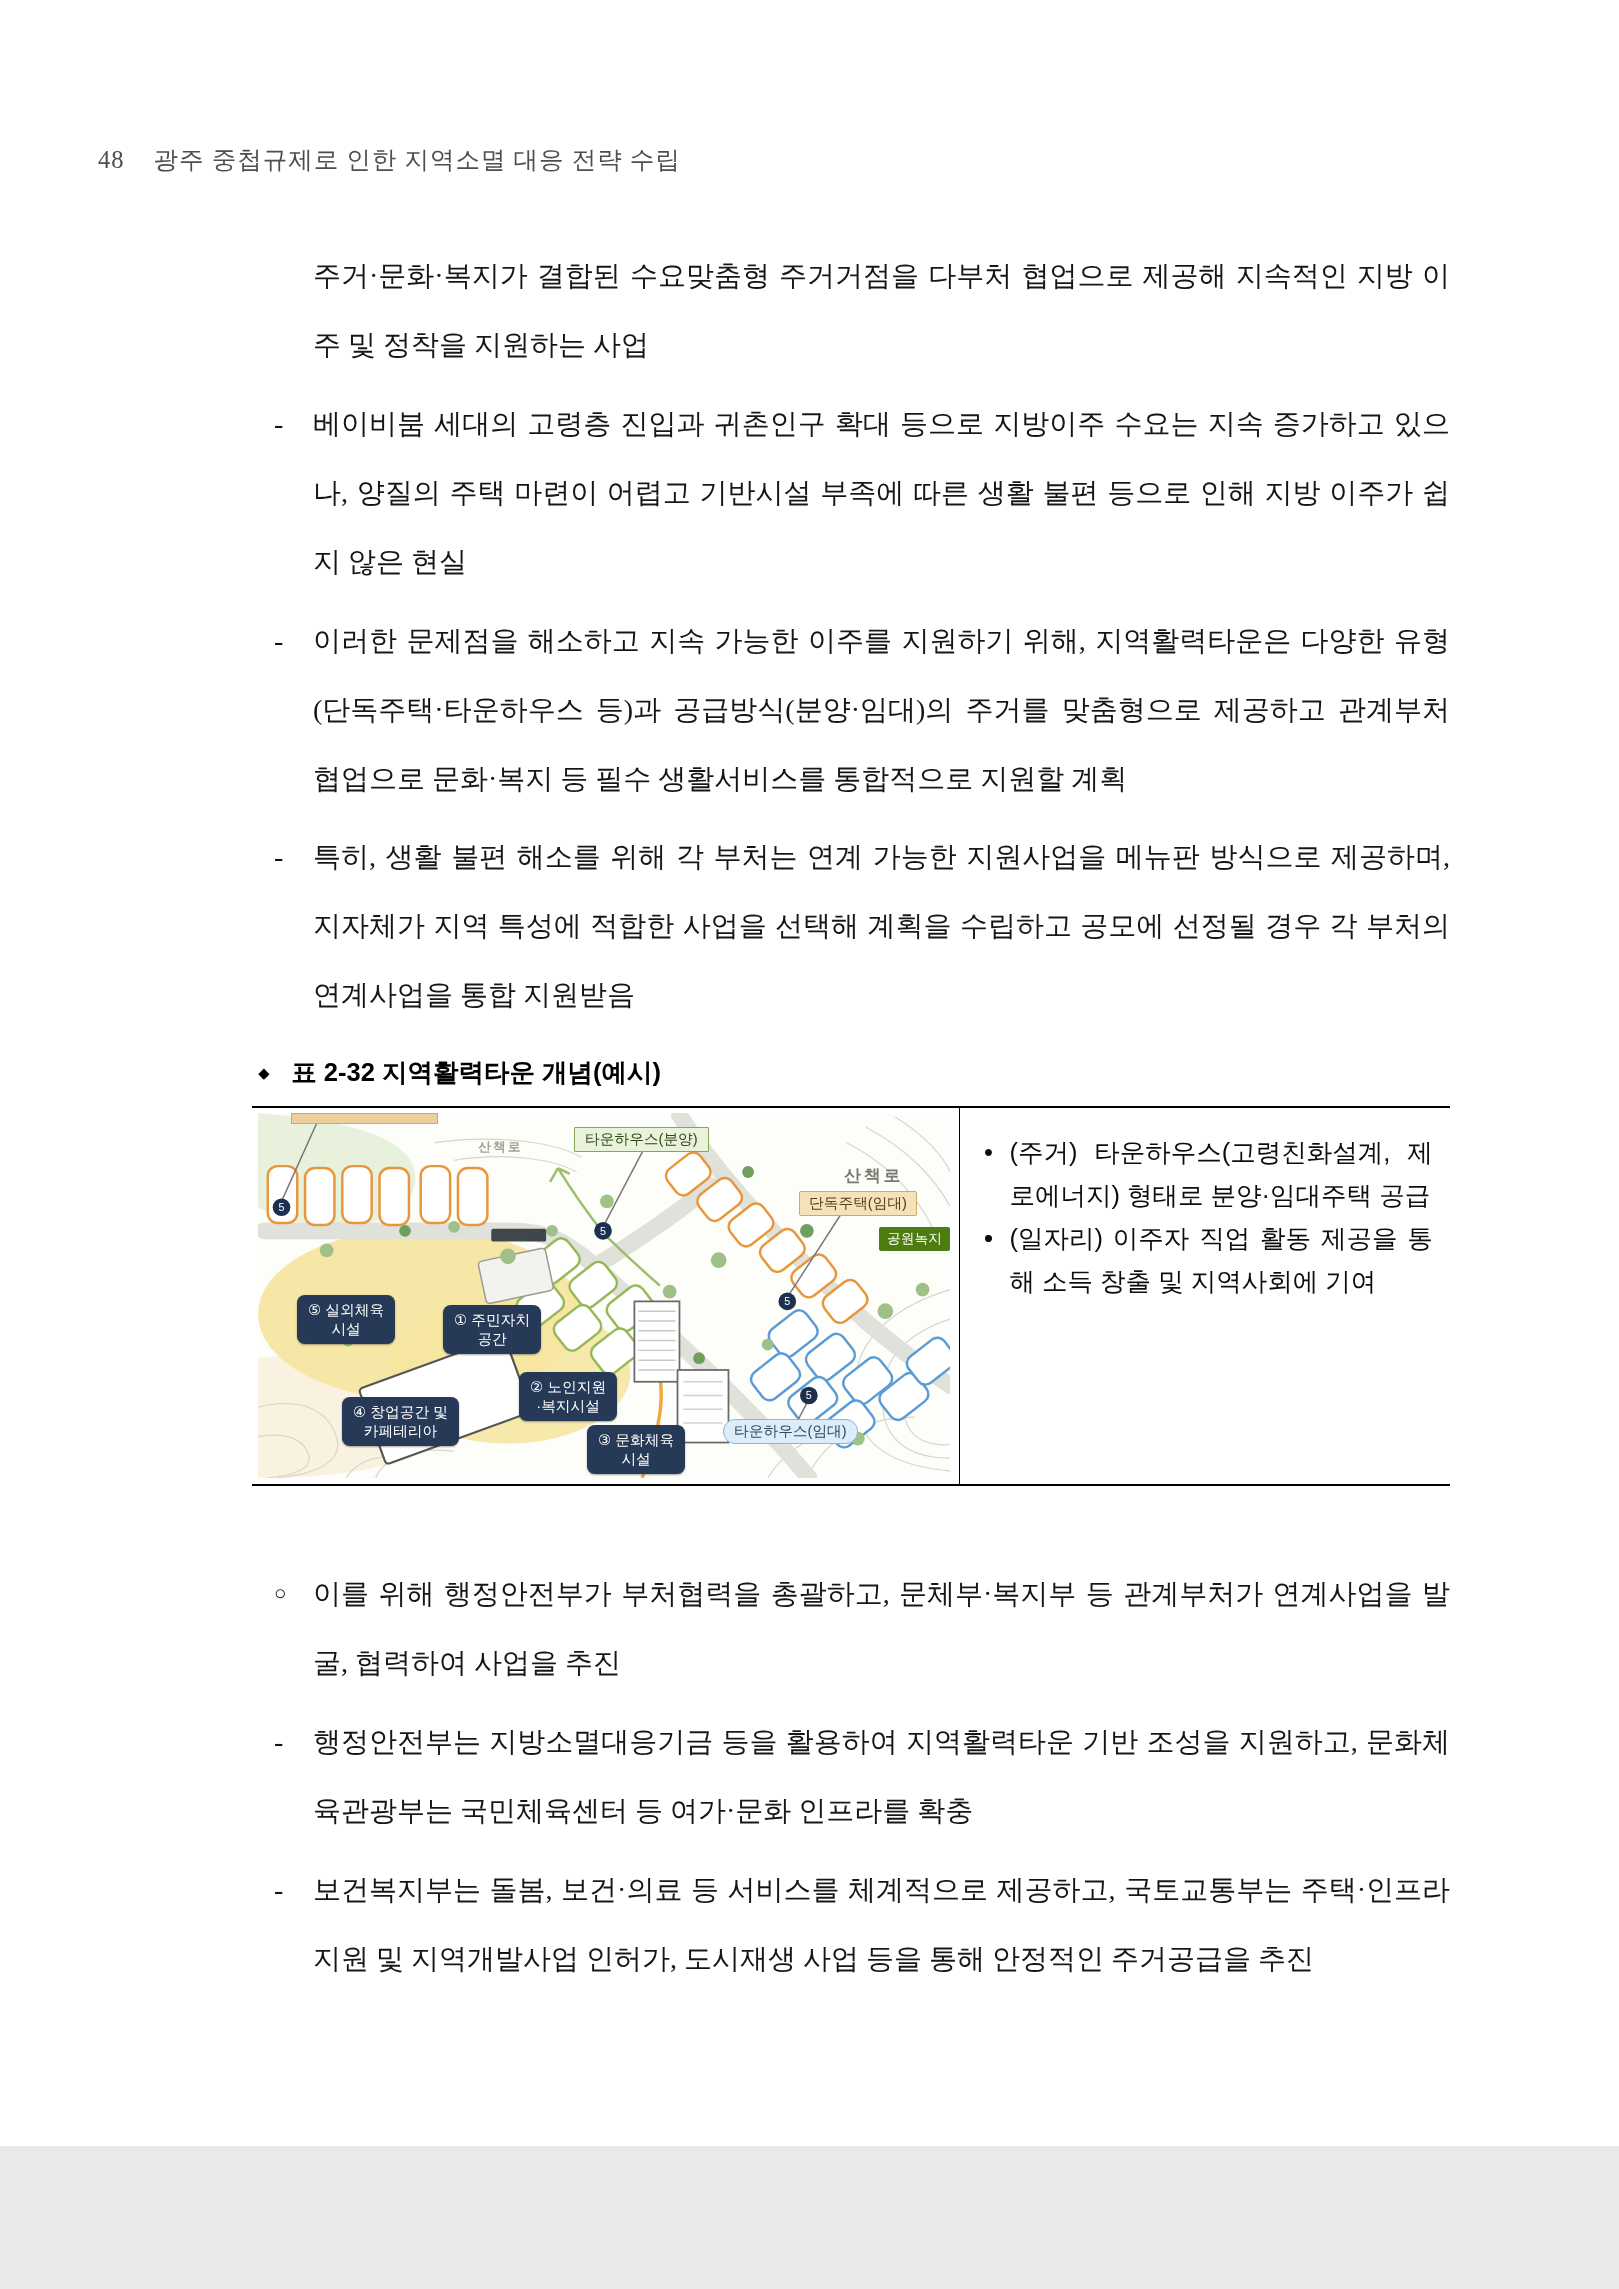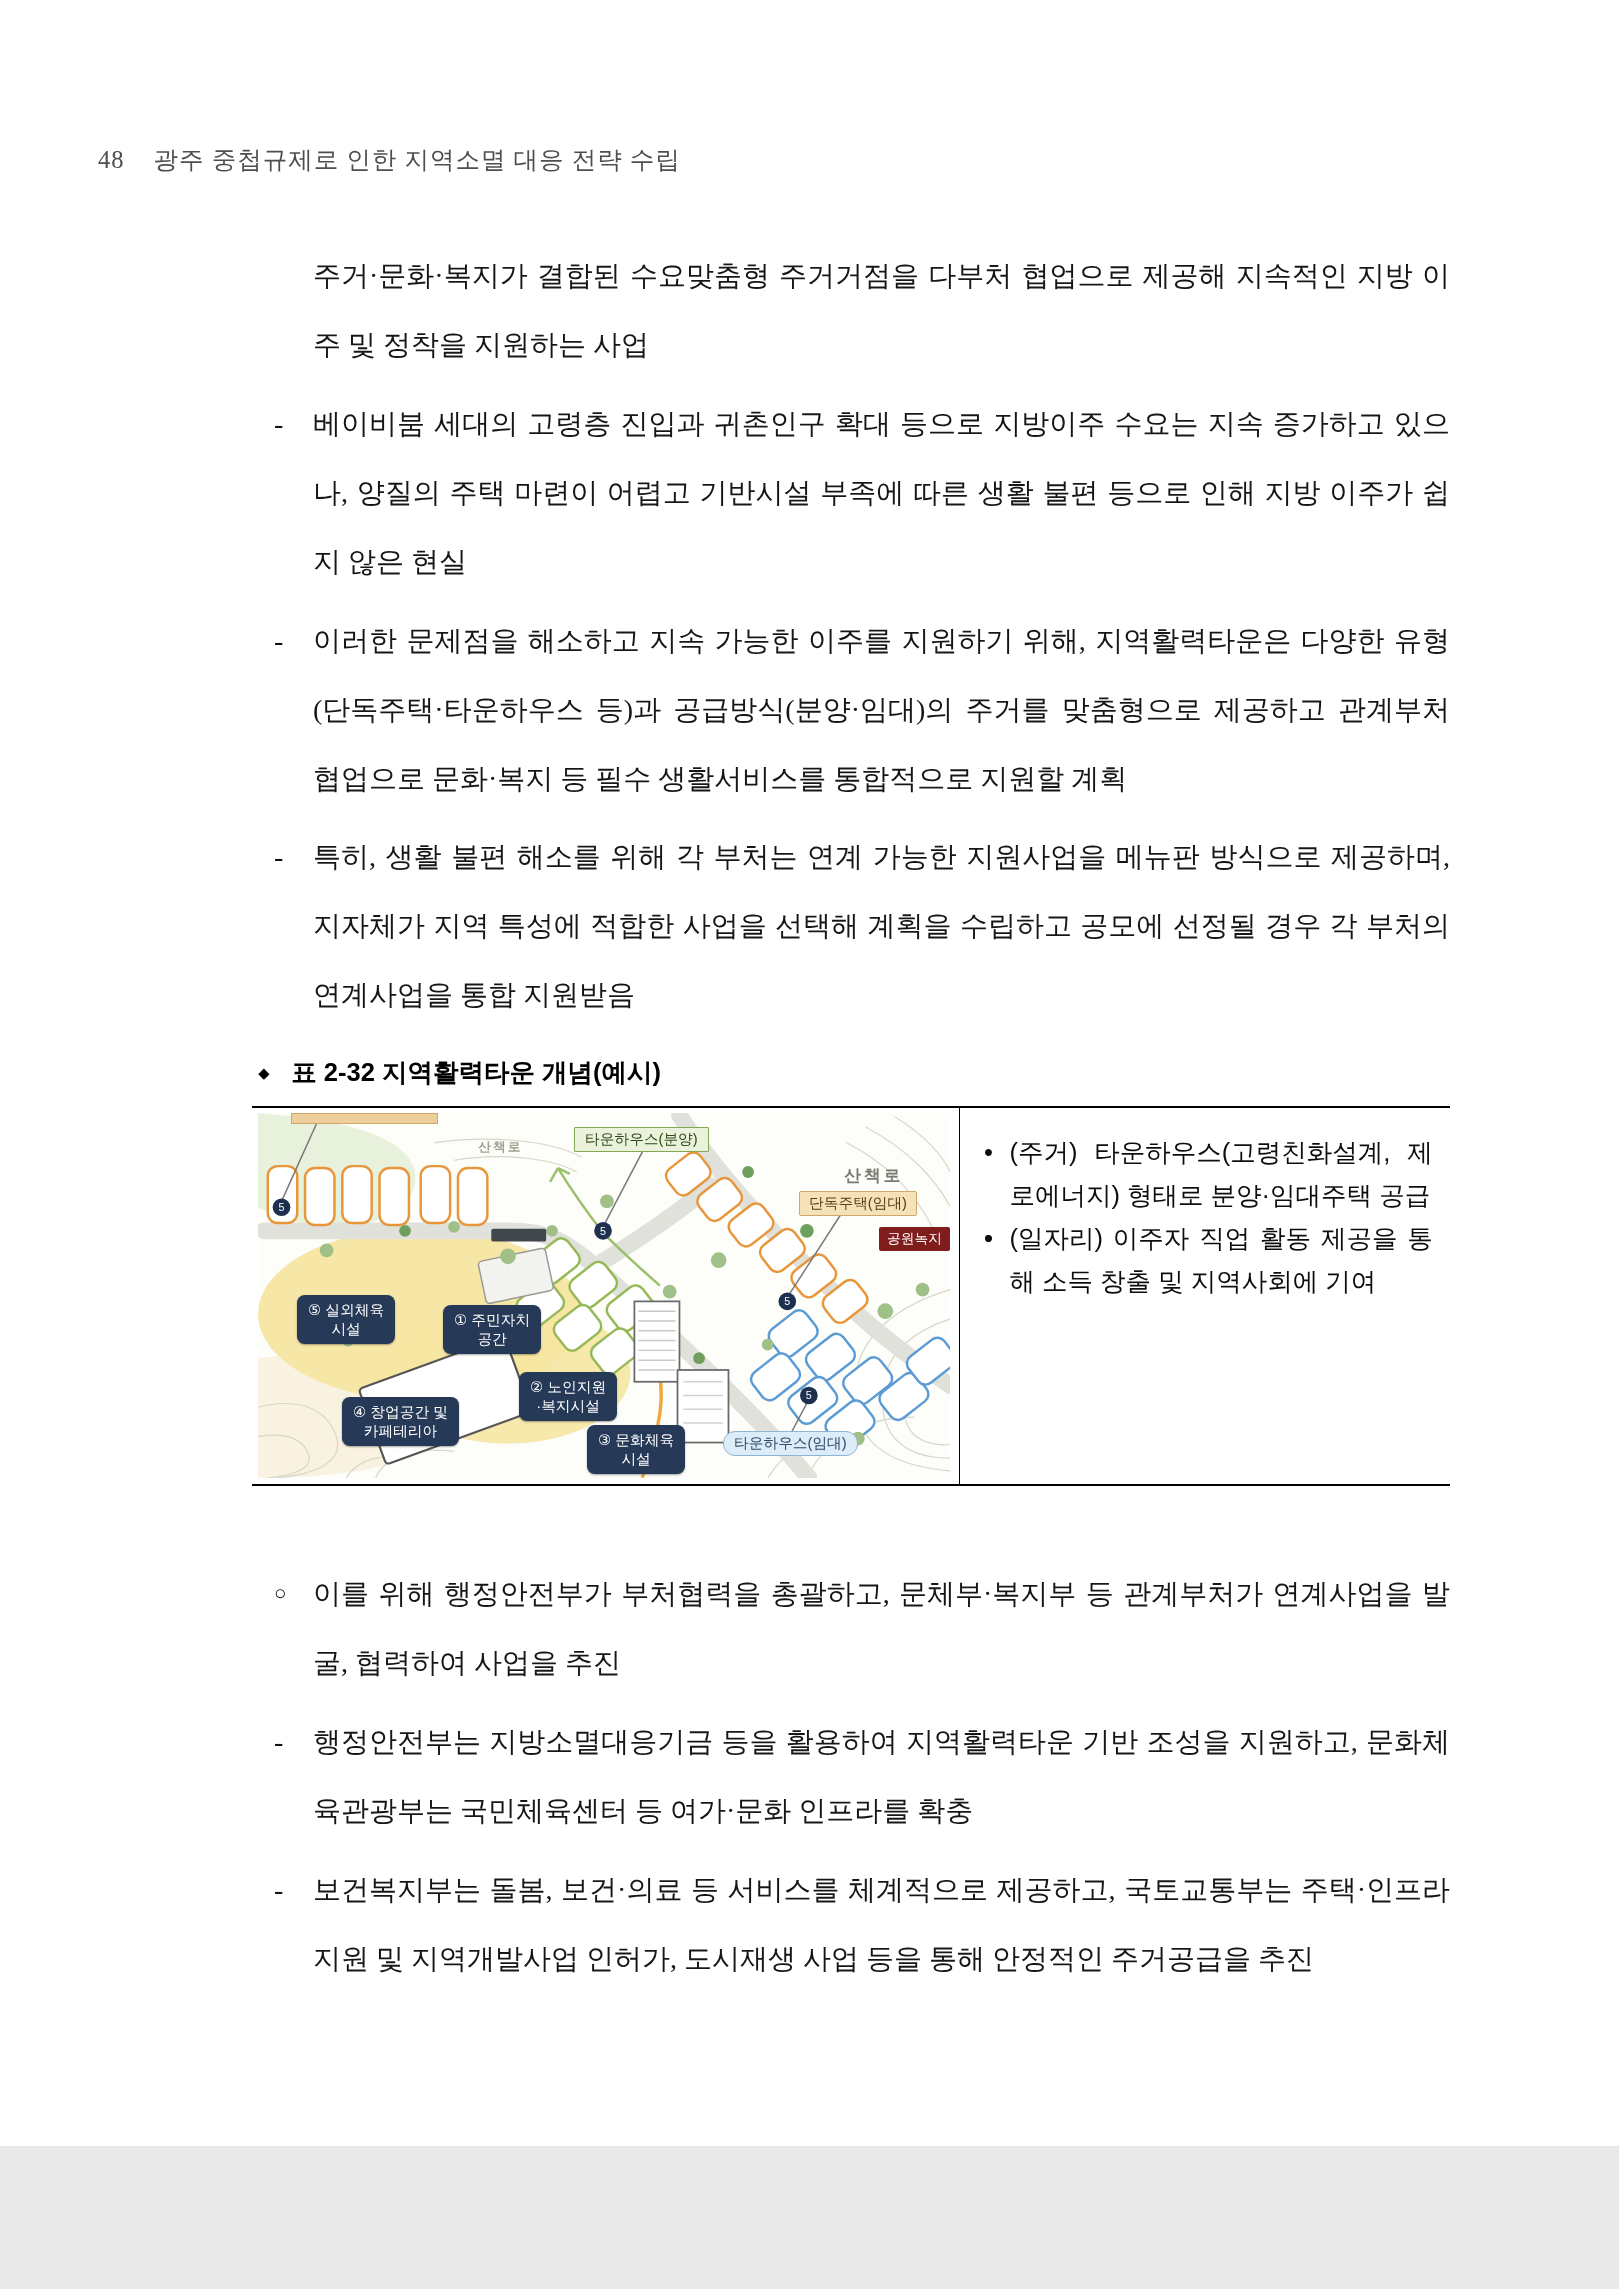--- a/index.html
+++ b/index.html
@@ -49,22 +49,22 @@
   
   .map { position:relative; width:692px; height:365px; background:#fdfdf9; overflow:hidden; }
   .map svg { position:absolute; left:0; top:0; }
   .maplabel {
     position:absolute; font-family:"Liberation Sans","DejaVu Sans",sans-serif;
     white-space:pre-line; z-index:3;
   }
   .tag-cropped { left:33px; top:0; width:147px; height:10.8px; background:#eccf9d; border:1px solid #d3a766; box-sizing:border-box; }
   .tag-green  { left:316px; top:13.7px; background:#eaf2dc; border:1.5px solid #87a557; color:#2f4818; font-size:14.7px; padding:2px 9.8px; border-radius:1px; }
   .tag-tan    { left:541px; top:78px; background:#f6e2b8; border:1px solid #cfa86a; color:#54401a; font-size:14.7px; padding:2px 8.8px; border-radius:2px; }
-  .tag-dgreen { left:621px; top:114px; background:#7f1d1d; color:#fff; font-size:13.7px; padding:2.9px 7.8px; border-radius:2px; }
-  .tag-blue   { left:465px; top:318px; background:#dcecf8; border:1px solid #90b4d4; color:#2f4a66; font-size:14.7px; padding:2px 9.8px; border-radius:12px; }
+  .tag-dgreen { left:621px; top:114px; background:#4d7c0f; color:#fff; font-size:13.7px; padding:2.9px 7.8px; border-radius:2px; }
+  .tag-blue   { left:465px; top:306px; background:#dcecf8; border:1px solid #90b4d4; color:#2f4a66; font-size:14.7px; padding:2px 9.8px; border-radius:12px; }
   .tag-navy   { background:#263a57; color:#fff; font-size:14.7px; line-height:18.6px; text-align:center; padding:5.9px 10.8px; border-radius:7.8px; box-shadow:0 1px 2px rgba(0,0,0,.35); }
   .nv-outdoor  { left:39px;  top:182px; }
   .nv-resident { left:185px; top:192px; }
   .nv-senior   { left:261px; top:259px; }
   .nv-startup  { left:84px;  top:284px; }
   .nv-culture  { left:329px; top:312px; }
   .trail-right { left:586px; top:51px;  color:#64645a; font-size:16.7px; letter-spacing:2.9px; font-weight:bold; opacity:.85; }
   .trail-top   { left:220px; top:25.5px;  color:#8b8b79; font-size:12.7px; letter-spacing:2px; font-weight:bold; opacity:.8; }
   
   .after-table { height:73px; }

